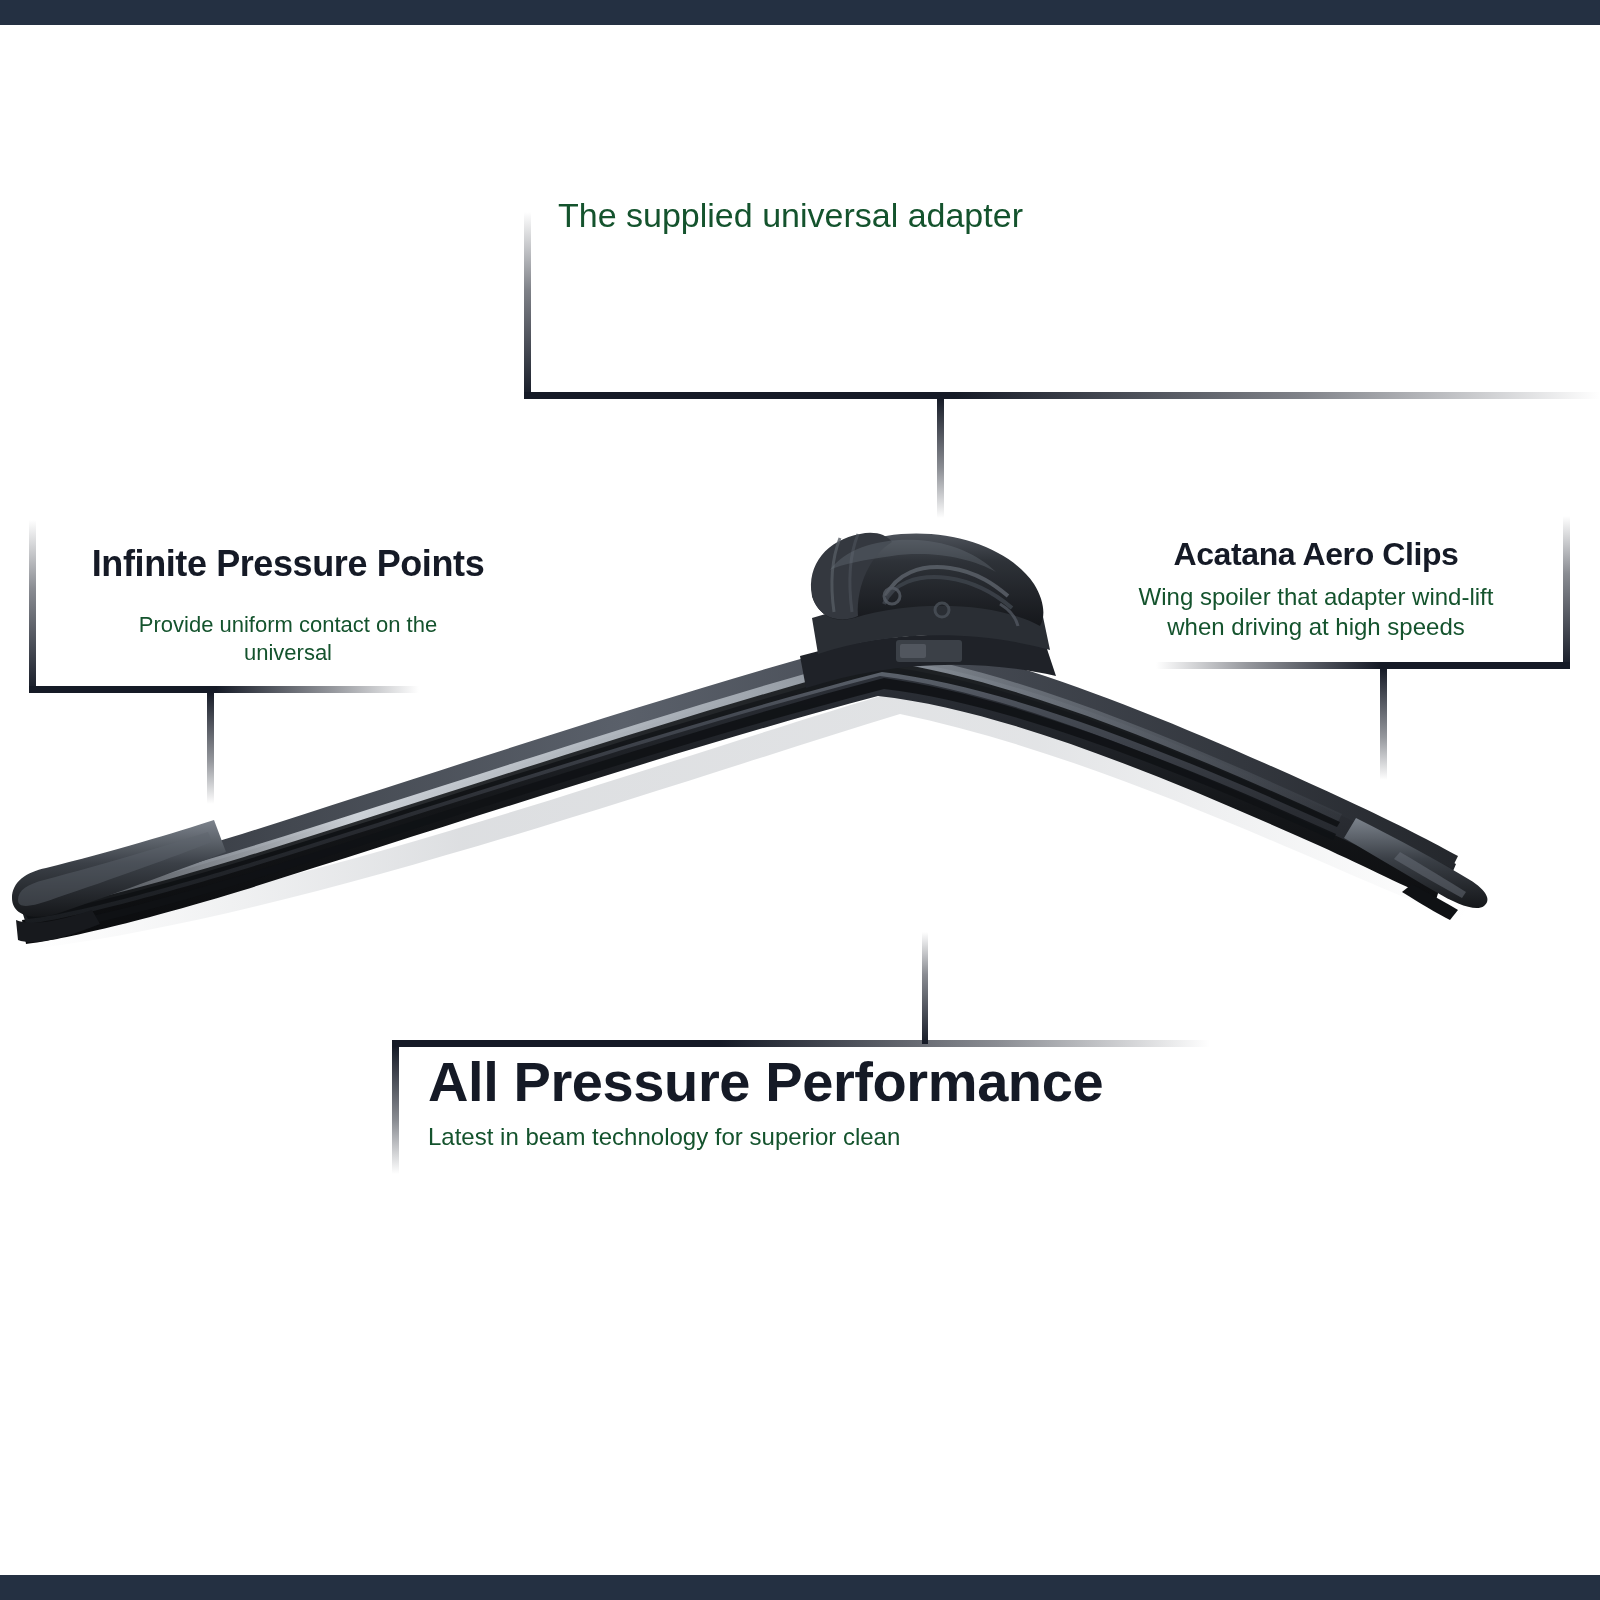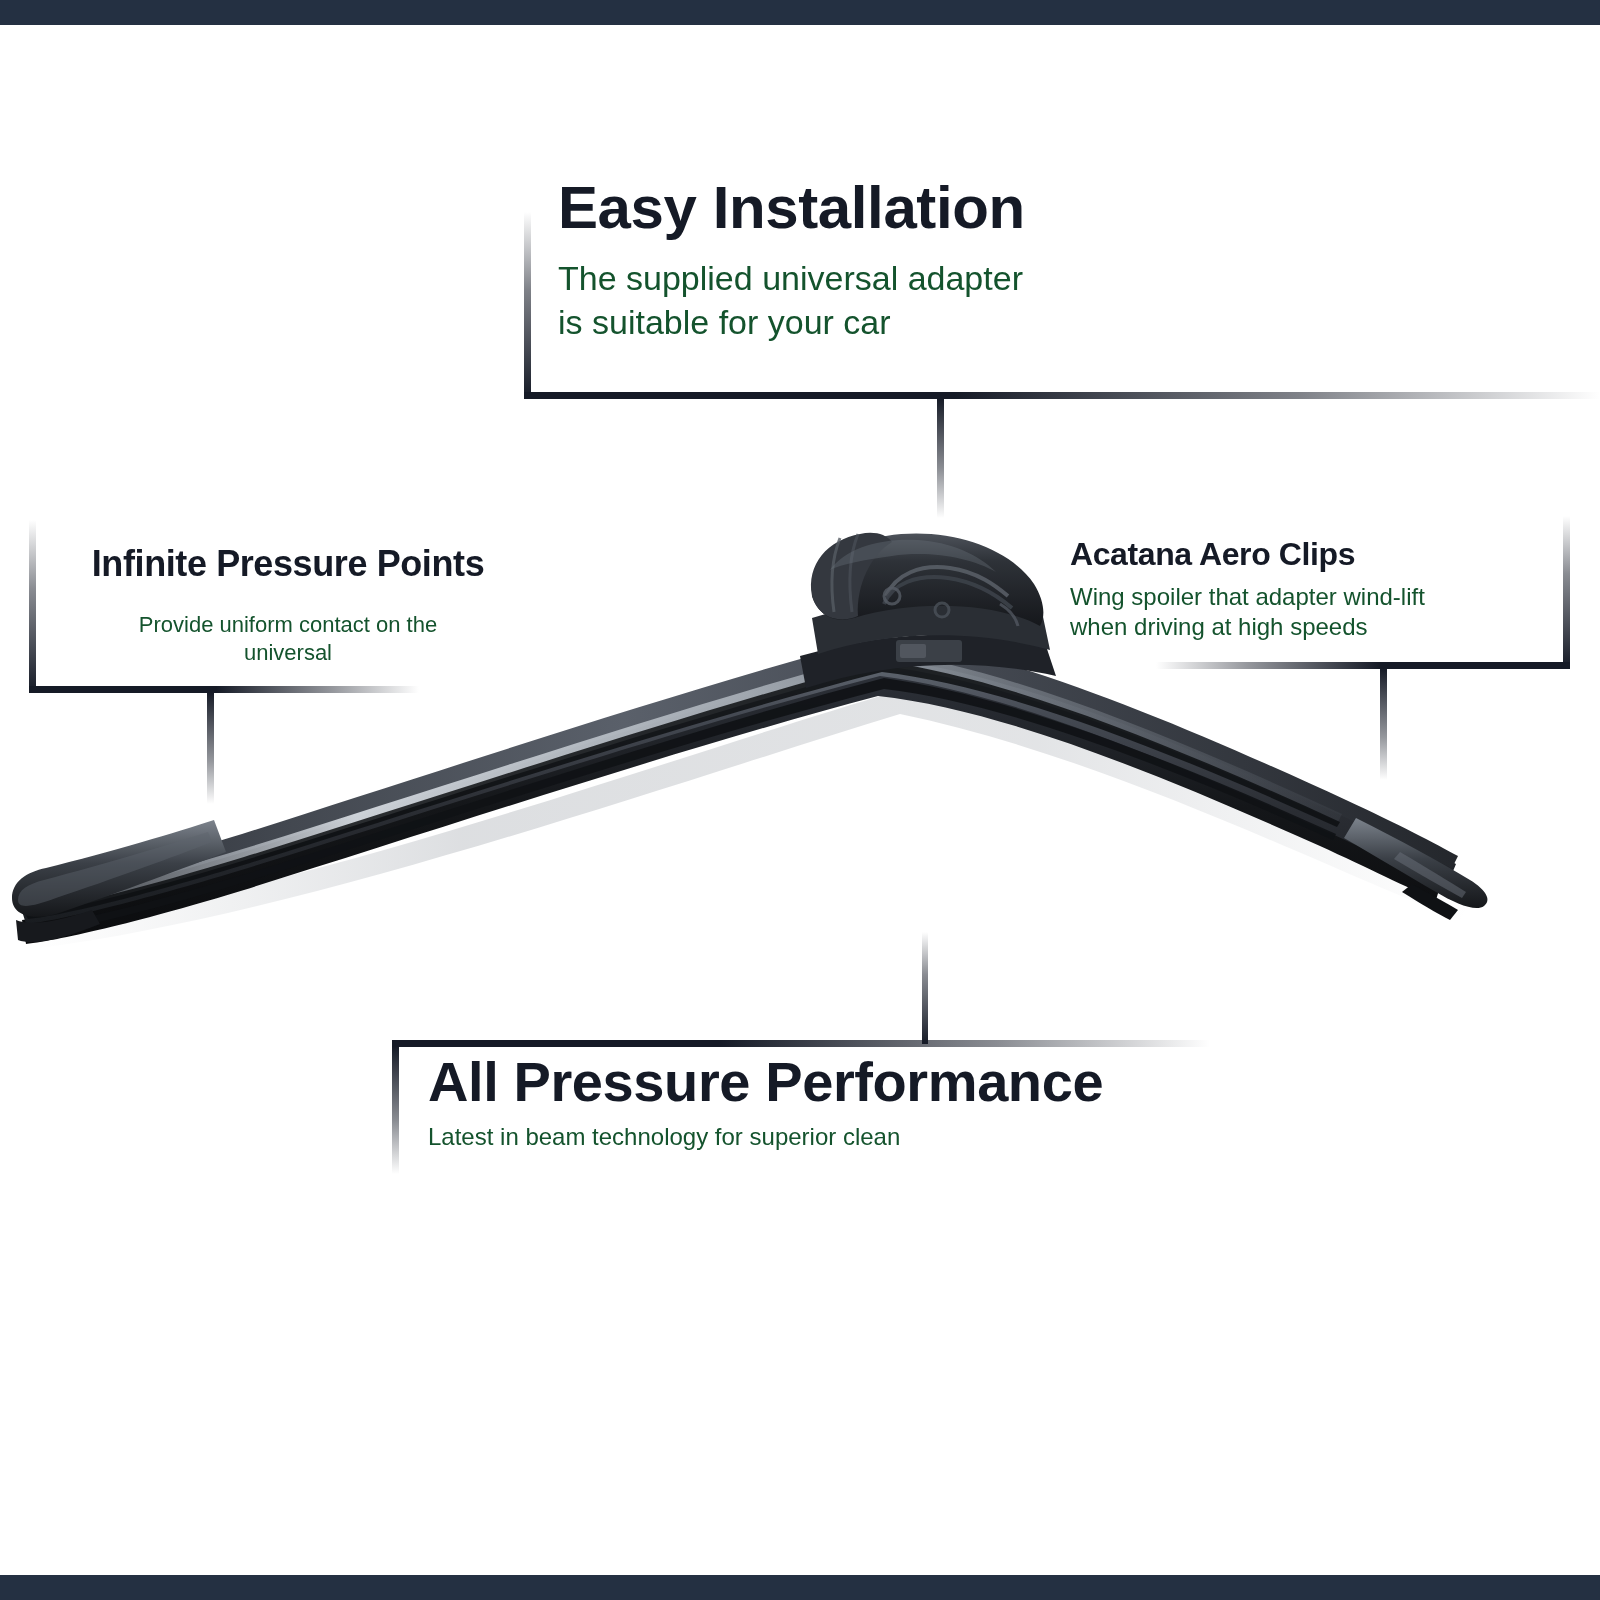--- a/index.html
+++ b/index.html
@@ -38,21 +38,21 @@
   #co-install{left:558px;top:176px;width:600px;}
   #co-install .c-title{font-size:60px;}
   #co-install .c-body{font-size:34px;margin-top:18px;}
 
   
   #co-pressure{left:53px;top:545px;width:470px;text-align:center;}
   #co-pressure .c-title{font-size:36px;}
   #co-pressure .c-body{font-size:22px;margin-top:28px;}
 
   
-  #co-clips{left:1070px;top:538px;width:492px;text-align:left;}
+  #co-clips{left:1070px;top:538px;width:492px;text-align:center;}
   #co-clips .c-title{font-size:32px;}
   #co-clips .c-body{font-size:24px;margin-top:10px;}
 
   
   #co-weather{left:428px;top:1053px;width:900px;}
   #co-weather .c-title{font-size:56px;}
   #co-weather .c-body{font-size:24px;margin-top:10px;}
 
   
   .rule{position:absolute;}
@@ -246,24 +246,22 @@
 
   <div class="rule" id="rule-clips-v"></div>
   <div class="rule" id="rule-clips-h"></div>
   <div class="rule" id="rule-clips-stem"></div>
 
   <div class="rule" id="rule-weather-h"></div>
   <div class="rule" id="rule-weather-v"></div>
   <div class="rule" id="rule-weather-stem"></div>
 
   <div class="callout" id="co-install">
-    <h2 class="c-title">Easy Installation</h2>
     <p class="c-body">
       <span>The supplied universal adapter</span><br>
-      <span>is suitable for your car</span>
     </p>
   </div>
 
   <div class="callout" id="co-pressure">
     <h2 class="c-title">Infinite Pressure Points</h2>
     <p class="c-body">
       <span>Provide uniform contact on the</span><br>
       <span>universal</span>
     </p>
   </div>

